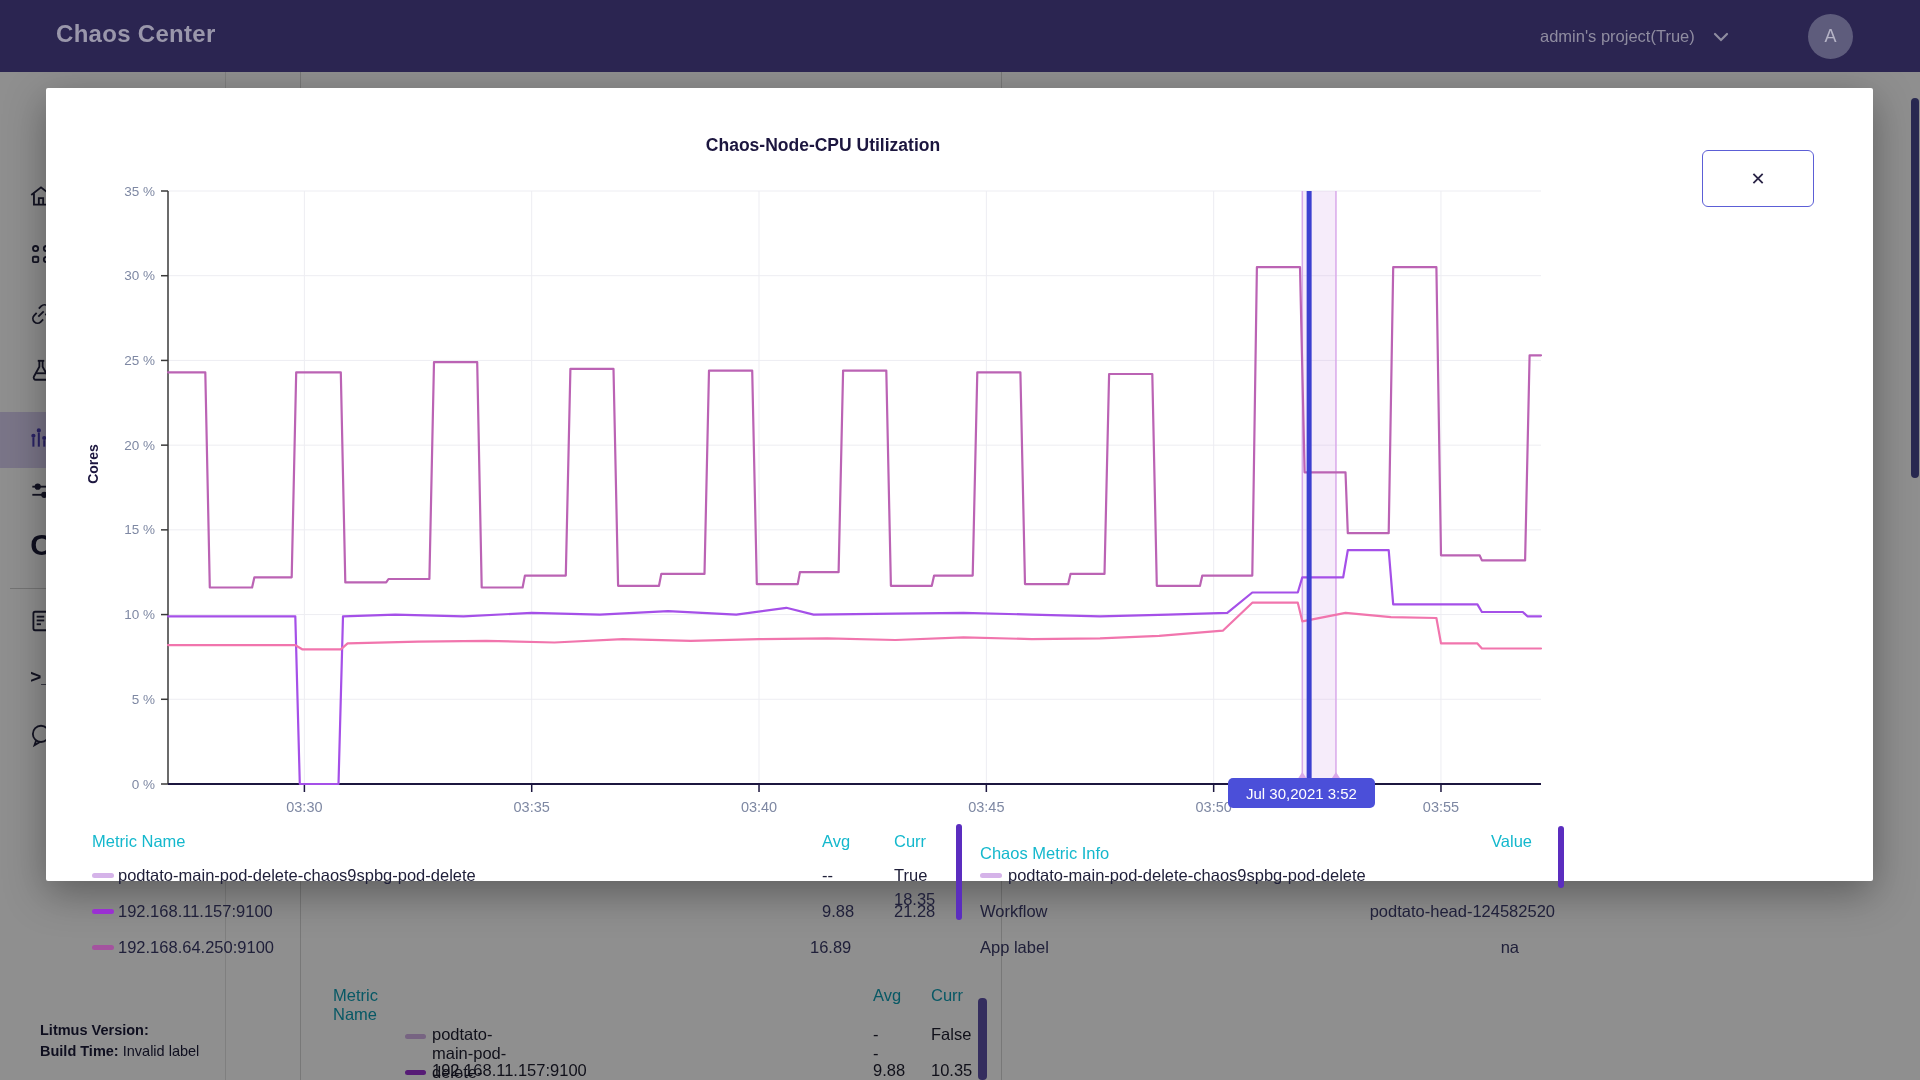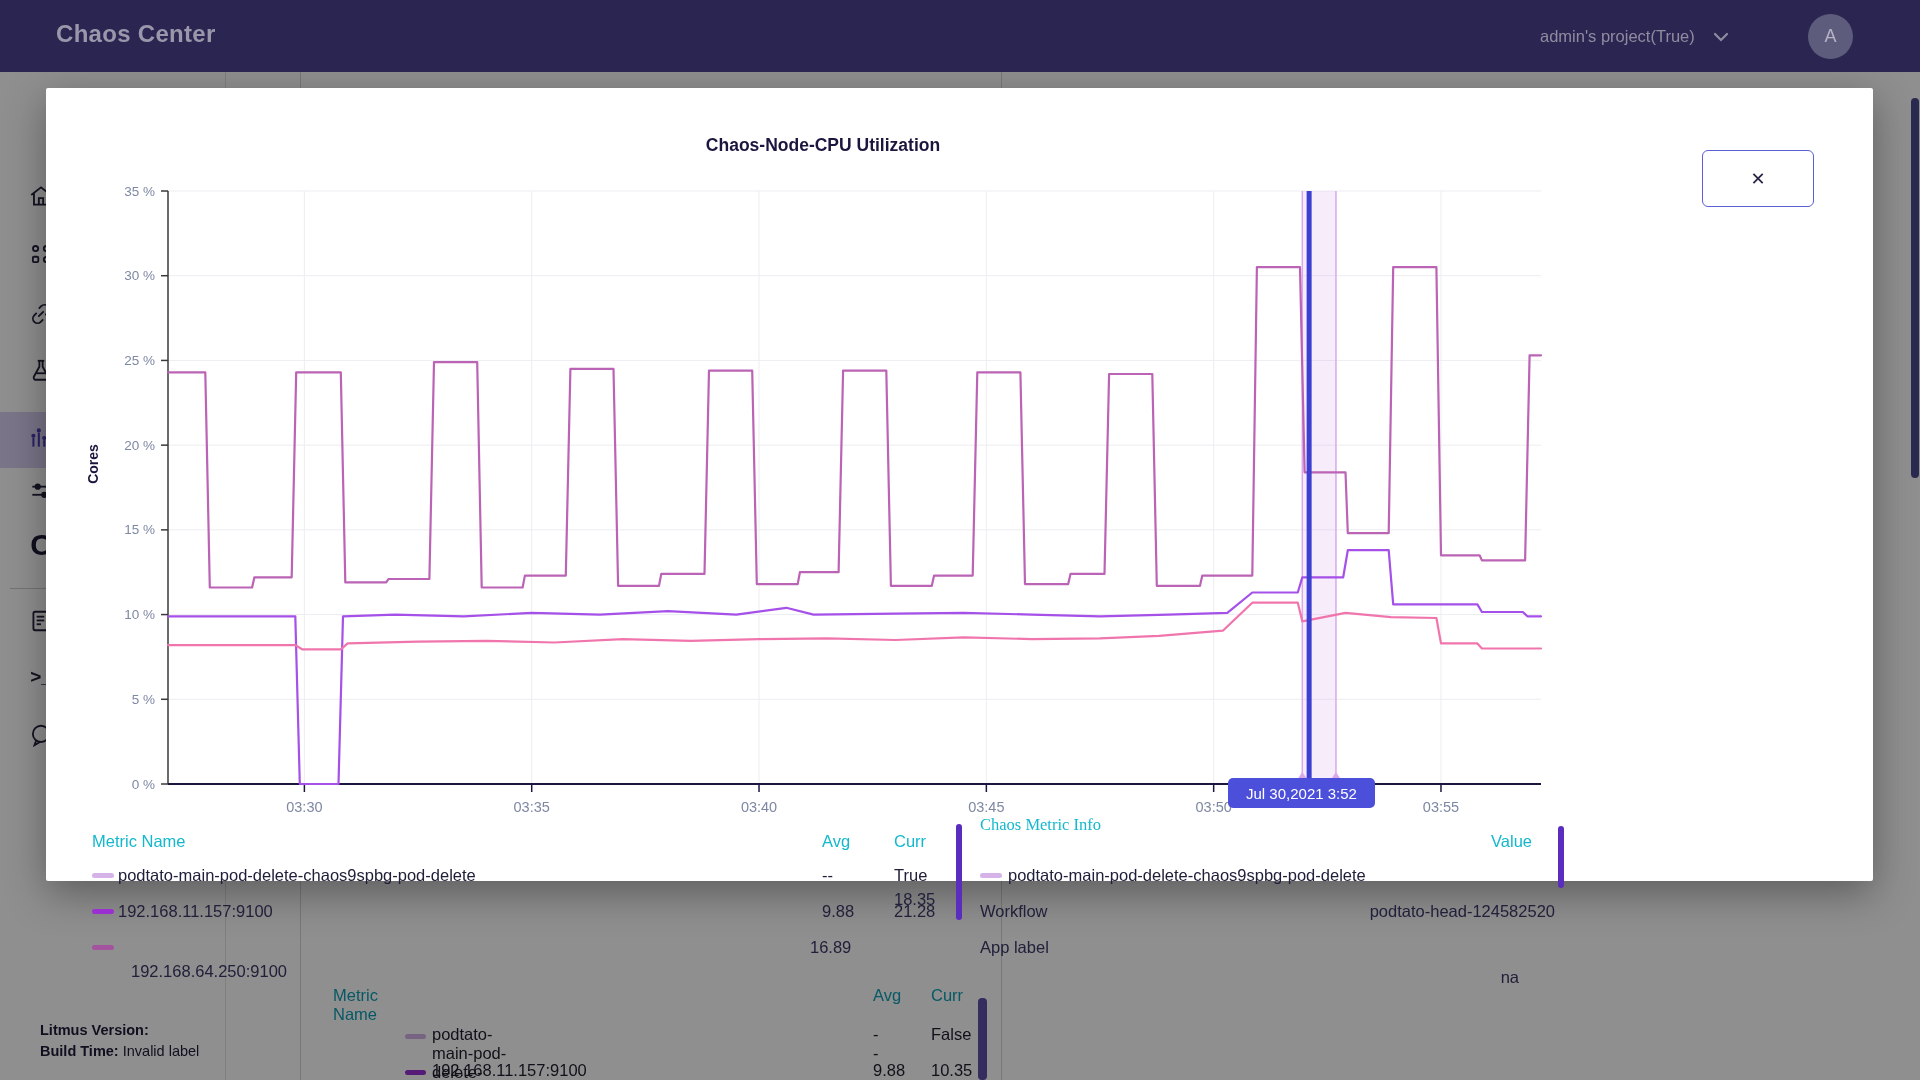--- a/index.html
+++ b/index.html
@@ -256,29 +256,29 @@
   <div class="lg-cell" style="left:72px; top:770px;">podtato-main-pod-delete-chaos9spbg-pod-delete</div>
   <div class="lg-cell" style="left:776px; top:770px;">--</div>
   <div class="lg-cell" style="left:848px; top:770px;">True</div>
 
   <div class="lg-dash" style="left: 46px; top: 821px; background-color: rgb(154, 48, 210);"></div>
   <div class="lg-cell" style="left:72px; top:806px;">192.168.11.157:9100</div>
   <div class="lg-cell" style="left:776px; top:806px;">9.88</div>
   <div class="lg-cell" style="left:848px; top:806px;">21.28</div>
 
   <div class="lg-dash" style="left: 46px; top: 857px; background-color: rgb(164, 83, 159);"></div>
-  <div class="lg-cell" style="left:85px; top:842px;margin-top:24px;">192.168.64.250:9100</div>
+  <div class="lg-cell" style="left:72px; top:842px;">192.168.64.250:9100</div>
   <div class="lg-cell" style="left:764px; top:842px;">16.89</div>
   <div class="lg-cell" style="left:848px; top:794px;">18.35</div>
 
-  <div class="lg-head" style="left:934px; top:724px;font-family:Liberation Serif, serif;">Chaos Metric Info</div>
+  <div class="lg-head" style="left:934px; top:752px;">Chaos Metric Info</div>
   <div class="lg-head" style="right:341px; top:740px;">Value</div>
   <div class="vbar" style="left:1512px; top:738px; height:62px;"></div>
 
   <div class="lg-dash" style="left: 934px; top: 785px; background-color: rgb(213, 179, 233);"></div>
   <div class="lg-cell" style="left:962px; top:770px;">podtato-main-pod-delete-chaos9spbg-pod-delete</div>
 
   <div class="lg-cell" style="left:934px; top:806px;">Workflow</div>
   <div class="lg-cell" style="right:318px; top:806px;">podtato-head-124582520</div>
 
   <div class="lg-cell" style="left:934px; top:842px;">App label</div>
-  <div class="lg-cell" style="right:354px; top:842px;margin-top:30px;">na</div>
+  <div class="lg-cell" style="right:354px; top:842px;">na</div>
 </div>
 
 </body></html>

